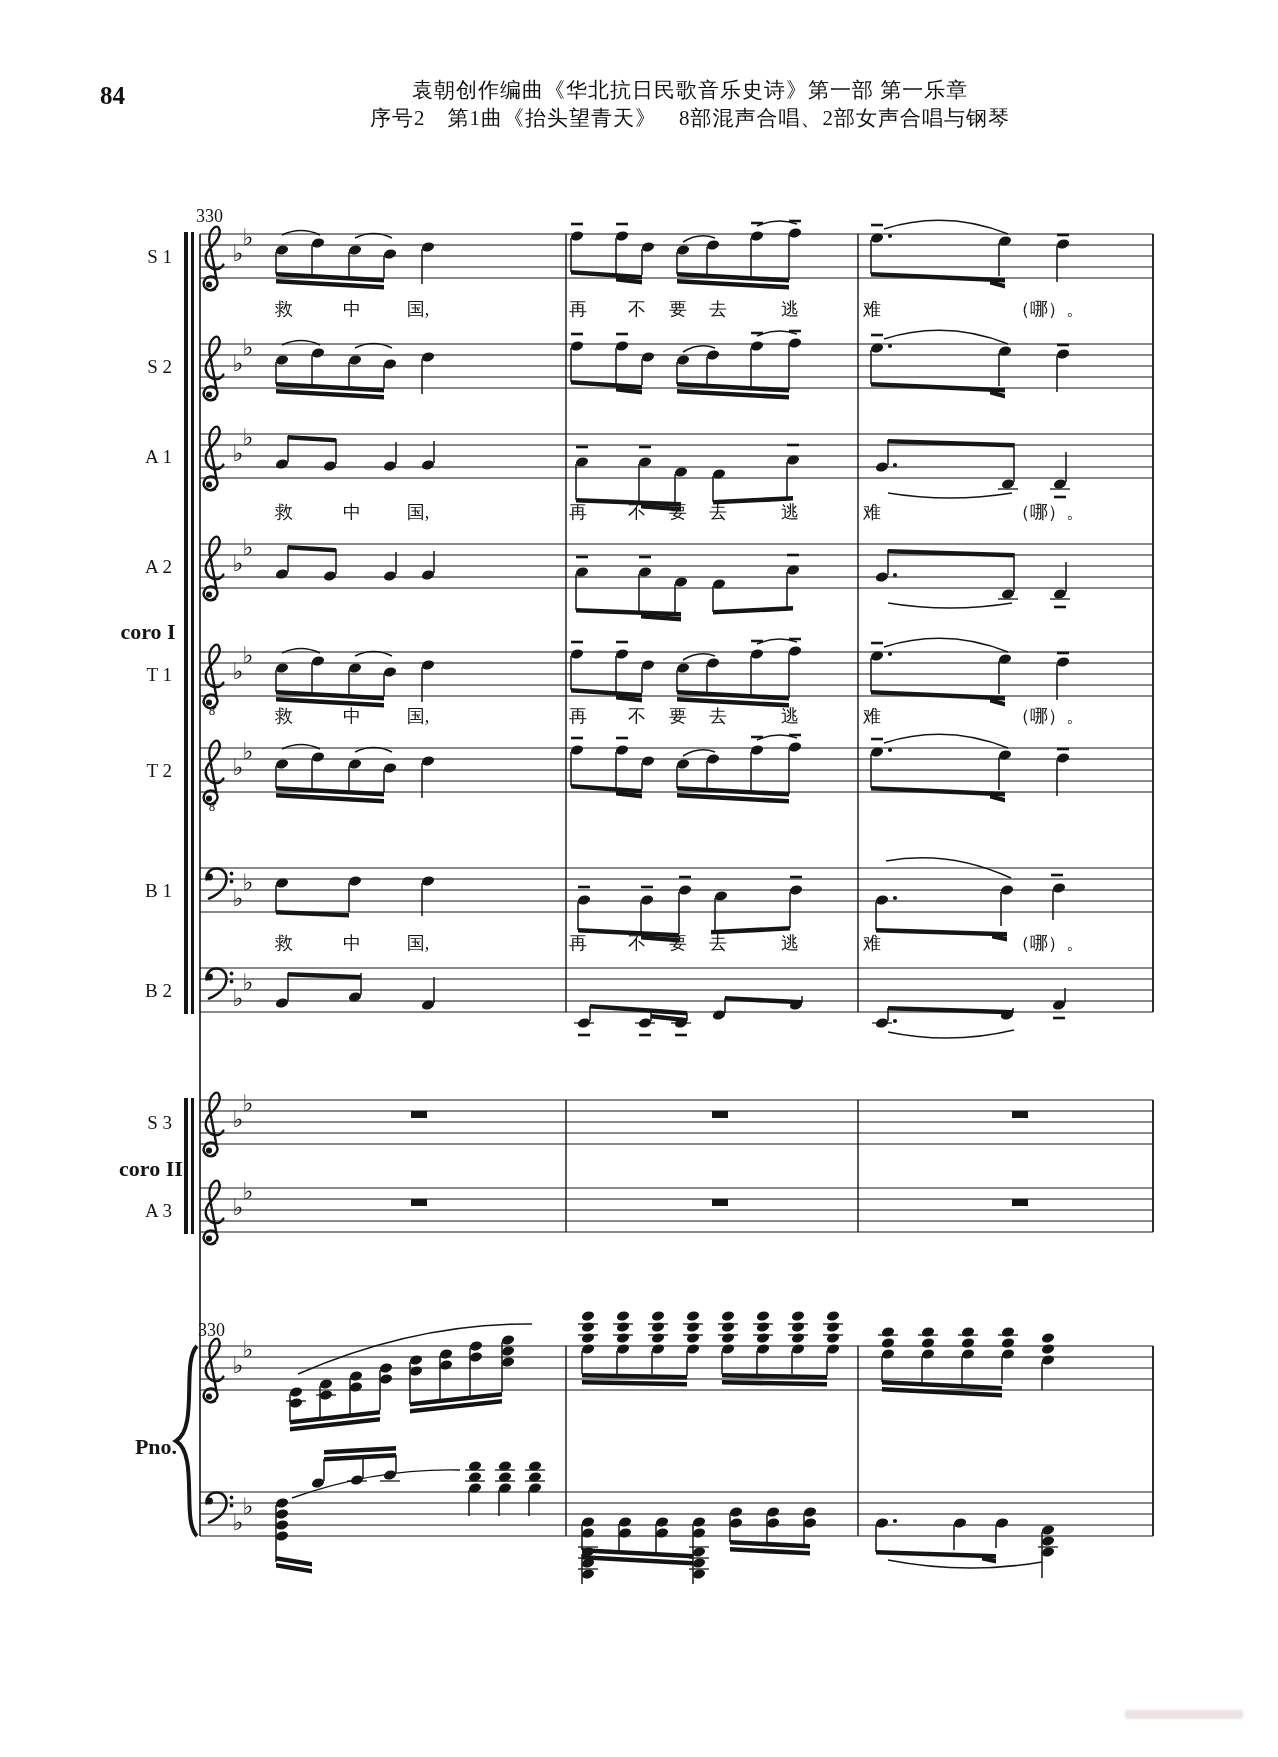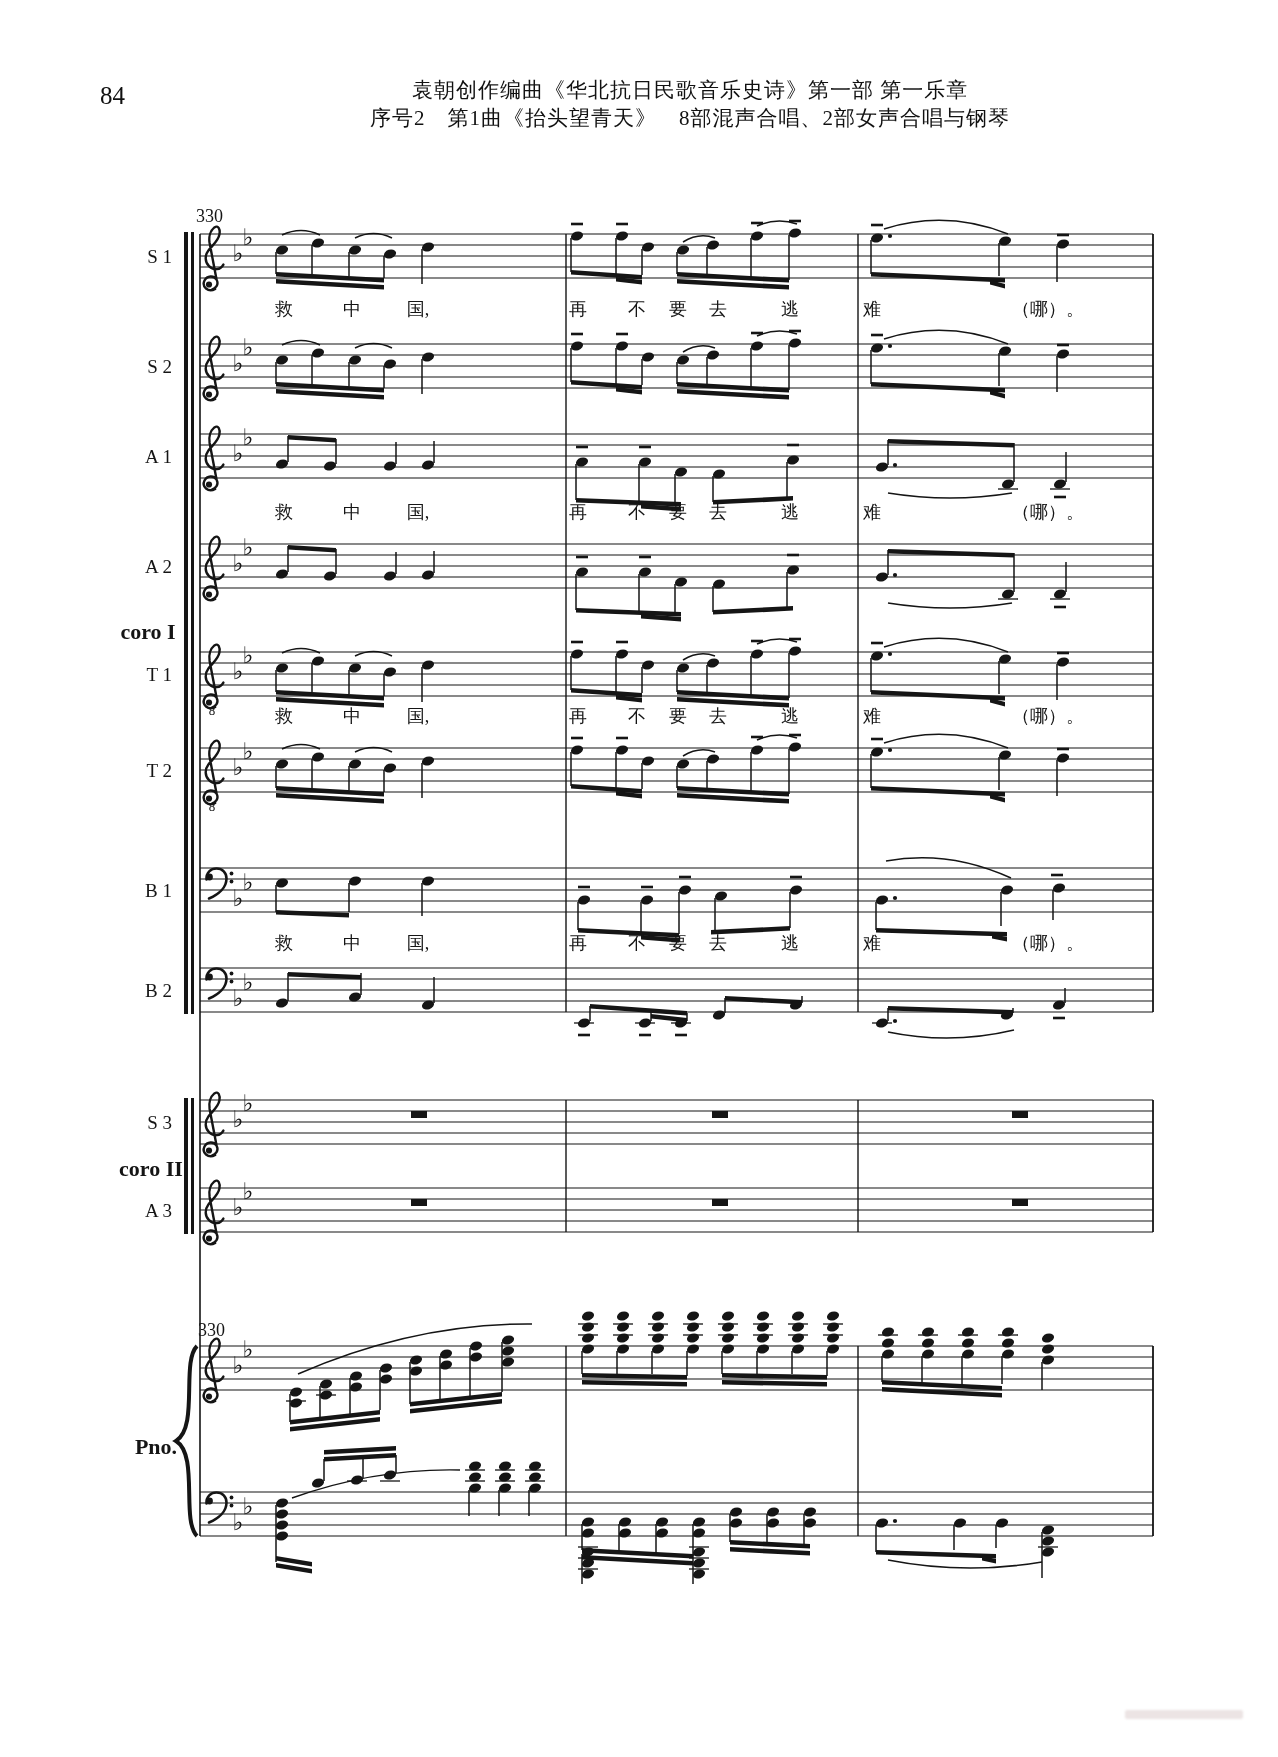--- a/index.html
+++ b/index.html
@@ -1,18 +1,18 @@
 <!DOCTYPE html>
 <html><head>
 <meta charset="utf-8">
 <style>
   html,body{margin:0;padding:0;background:#e8e8e8;}
   .page{position:relative;width:1278px;height:1757px;background:#ffffff;overflow:hidden;
         font-family:"Liberation Serif","DejaVu Serif",serif;color:#111;}
-  .page-number{position:absolute;left:100px;top:82px;font-size:25px;font-weight:normal;}
+  .page-number{position:absolute;left:100px;top:82px;font-size:25px;font-weight:bold;}
   .title-line1{position:absolute;left:0;top:76px;width:1380px;text-align:center;font-size:21px;letter-spacing:1px;}
   .title-line2{position:absolute;left:0;top:104px;width:1380px;text-align:center;font-size:21px;letter-spacing:1px;}
   #score-svg{position:absolute;left:0;top:0;}
   .watermark{position:absolute;left:1125px;top:1710px;width:118px;height:9px;
              background:rgba(205,185,185,.38);filter:blur(1.2px);border-radius:2px;}
 </style>
 </head>
 <body>
 
 <div class="page">

